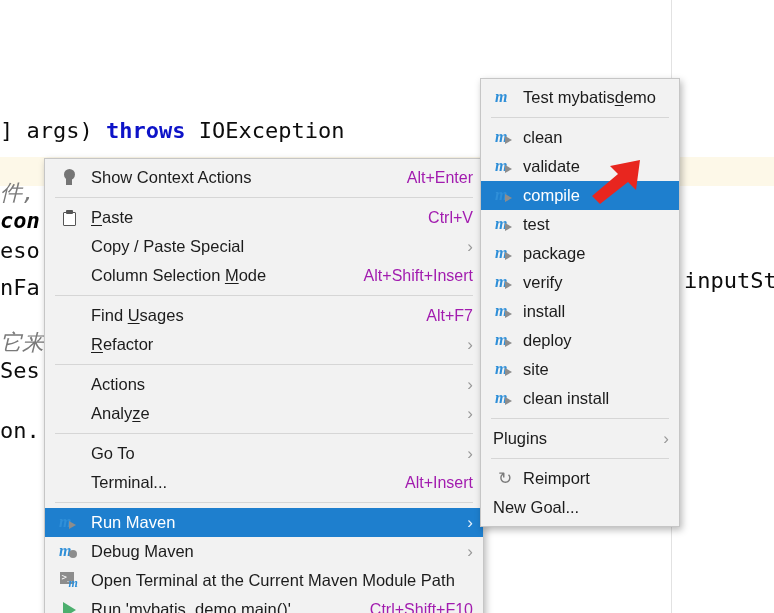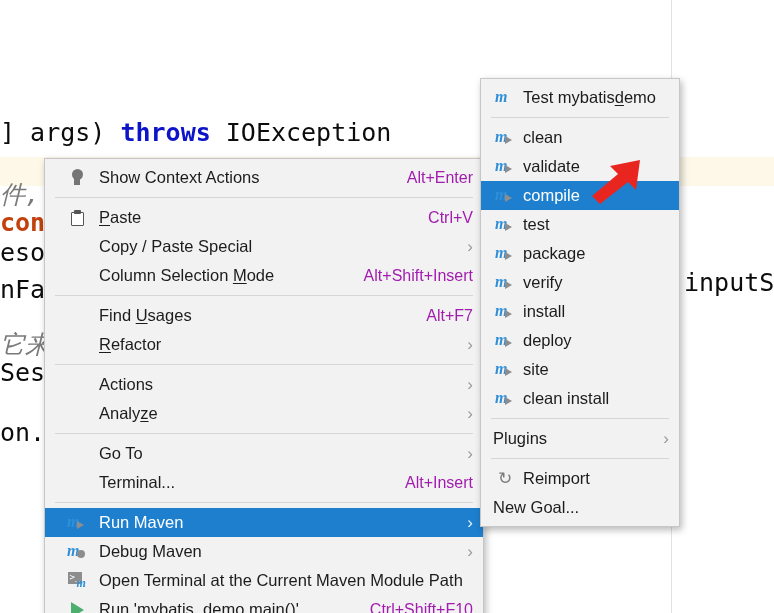--- a/index.html
+++ b/index.html
@@ -25,26 +25,26 @@
   }
   .hl-band {
     position: absolute;
     left: 0; top: 157px; width: 774px; height: 29px;
     background: #fdf8e8;
   }
   .code-line {
     position: absolute;
     white-space: pre;
     font-family: "DejaVu Sans Mono", monospace;
-    font-size: 25px;
+    font-size: 22px;
     color: #0c0c0c;
     letter-spacing: 0px;
   }
   .kw { color: #0d13c8; font-weight: bold; }
-  .grn { color: #c2410c; font-weight: bold; }
+  .grn { color: #000000; font-weight: bold; font-style: italic; }
   .cmt { color: #7a7a7a; font-style: italic; }
 
   .caret-mark {
     position: absolute;
     left: 671px; top: 185px;
     width: 9px; height: 30px;
     background: #1f7ec4;
   }
   .edge-line-left {
     position: absolute;
@@ -101,21 +101,21 @@
     background: #d6d6d6;
     margin: 5px 10px 5px 10px;
   }
   u.mn { text-decoration: underline; text-underline-offset: 2px; }
 
   
   #contextMenu {
     left: 44px; top: 158px;
     width: 440px;
   }
-  #contextMenu .mrow { padding-left: 18px; }
+  #contextMenu .mrow { padding-left: 10px; }
   #contextMenu .ico { width: 28px; min-width: 28px; margin-right: 8px; }
 
   
   #mavenMenu {
     left: 480px; top: 78px;
     width: 200px;
   }
   #mavenMenu .mrow { height: 29px; padding-left: 12px; }
   #mavenMenu .ico { width: 24px; min-width: 24px; margin-right: 6px; }
   #mavenMenu .mrow.noicon { }

